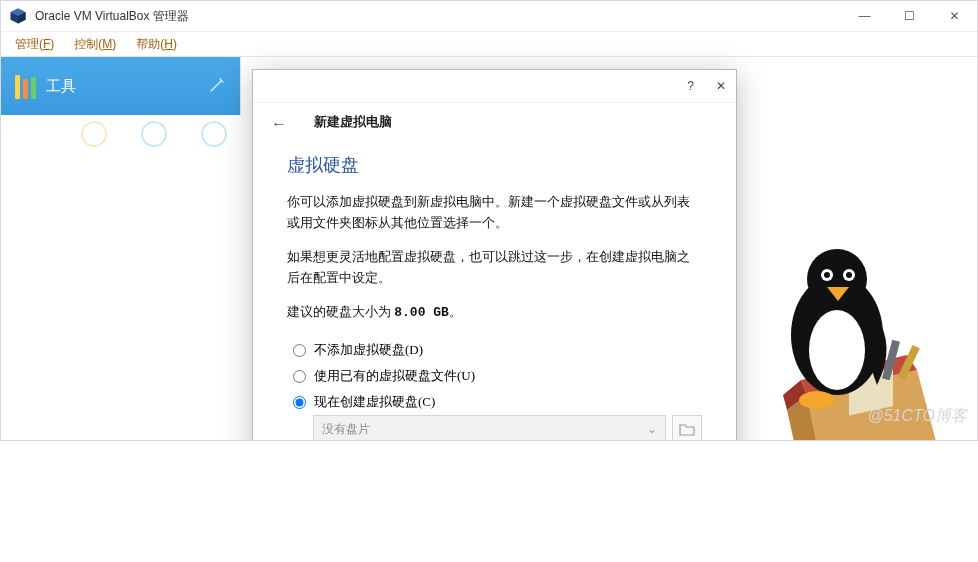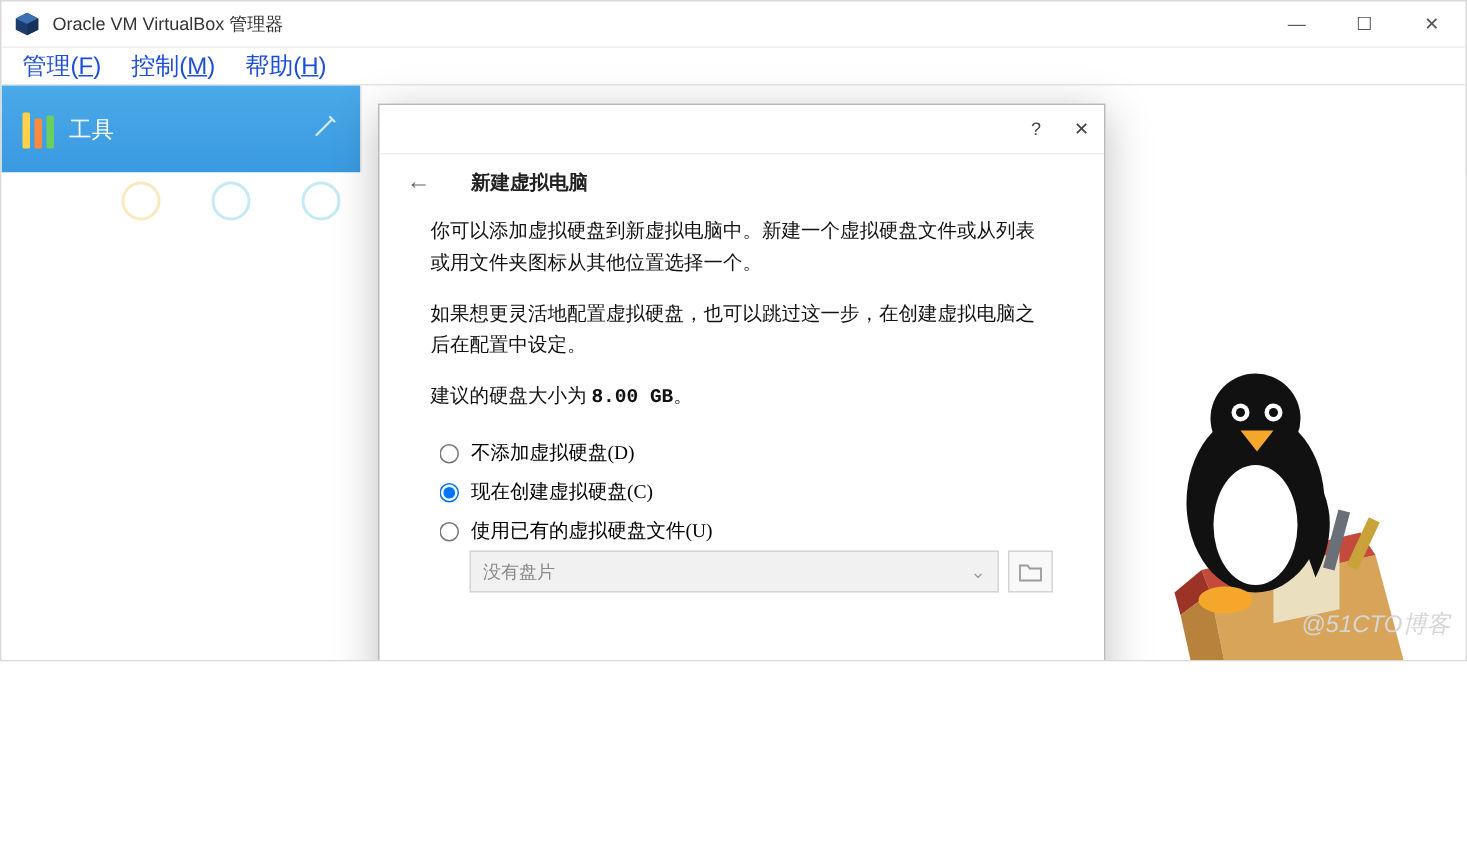--- a/index.html
+++ b/index.html
@@ -8,21 +8,21 @@
   
   .titlebar { height:30px; display:flex; align-items:center; justify-content:space-between; border-bottom:1px solid #eee; }
   .titlebar-left { display:flex; align-items:center; gap:8px; padding-left:8px; }
   .vb-logo { width:18px; height:18px; }
   .titlebar-text { font-size:12px; color:#333; }
   .titlebar-controls { display:flex; }
   .titlebar-btn { width:45px; height:30px; display:flex; align-items:center; justify-content:center; color:#555; }
 
   
   .menubar { height:24px; display:flex; align-items:center; padding-left:6px; gap:4px; border-bottom:1px solid #e5e5e5; }
-  .menu-item { padding:2px 8px; font-size:16px; color:#1d4ed8; }
+  .menu-item { padding:2px 8px; font-size:12px; color:#a16207; }
   .menu-item .ul { text-decoration:underline; }
 
   
   .main { display:flex; height:calc(100% - 30px - 24px); position:relative;flex-direction:column; }
   .sidebar { width:240px; background:#fff; border-right:1px solid #e3e3e3; box-sizing:border-box; position:relative; }
   .tools-tile { margin:0 0 0 0; height:58px; background:linear-gradient(#4aa9e8,#3a9ae0); display:flex; align-items:center; gap:10px; padding-left:14px; color:#fff; font-size:15px; position:relative; }
   .tools-glyph { display:flex; align-items:flex-end; gap:3px; height:26px; }
   .tool-bar { width:5px; border-radius:1px; }
   .tool-a { background:#ffd24a; height:24px; }
   .tool-b { background:#ff8a3d; height:20px; }
@@ -171,39 +171,40 @@
       <span class="help-icon">?</span>
       <span class="close-icon">✕</span>
     </div>
 
     <div class="dialog-header">
       <span class="back-arrow">←</span>
       <span class="dialog-header-title">新建虚拟电脑</span>
     </div>
 
     <div class="dialog-body">
+      <h2>虚拟硬盘</h2>
 
       <p>你可以添加虚拟硬盘到新虚拟电脑中。新建一个虚拟硬盘文件或从列表或用文件夹图标从其他位置选择一个。</p>
       <p>如果想更灵活地配置虚拟硬盘，也可以跳过这一步，在创建虚拟电脑之后在配置中设定。</p>
       <p>
         <span>建议的硬盘大小为 </span><span class="mono">8.00 GB</span><span>。</span>
       </p>
 
       <div class="radios">
         <label class="radio-row">
           <input type="radio" name="disk" style="">
           <span>不添加虚拟硬盘(D)</span>
         </label>
         <label class="radio-row">
+          <input type="radio" name="disk" style="">
+          <span>使用已有的虚拟硬盘文件(U)</span>
+        </label>
+        <label class="radio-row">
           <input type="radio" name="disk" checked="" style="">
           <span>现在创建虚拟硬盘(C)</span>
-        </label>
-        <label class="radio-row">
-          <input type="radio" name="disk" style="">
-          <span>使用已有的虚拟硬盘文件(U)</span>
         </label>
 
         <div class="disk-picker">
           <div class="disk-select">
             <span>没有盘片</span>
             <span class="chev">⌄</span>
           </div>
           <div class="disk-folder-btn">
             <svg width="16" height="14" viewBox="0 0 16 14">
               <path d="M1 3 h5 l1.5 2 H15 v8 H1 Z" fill="none" stroke="#9a9a9a" stroke-width="1.2"></path>

